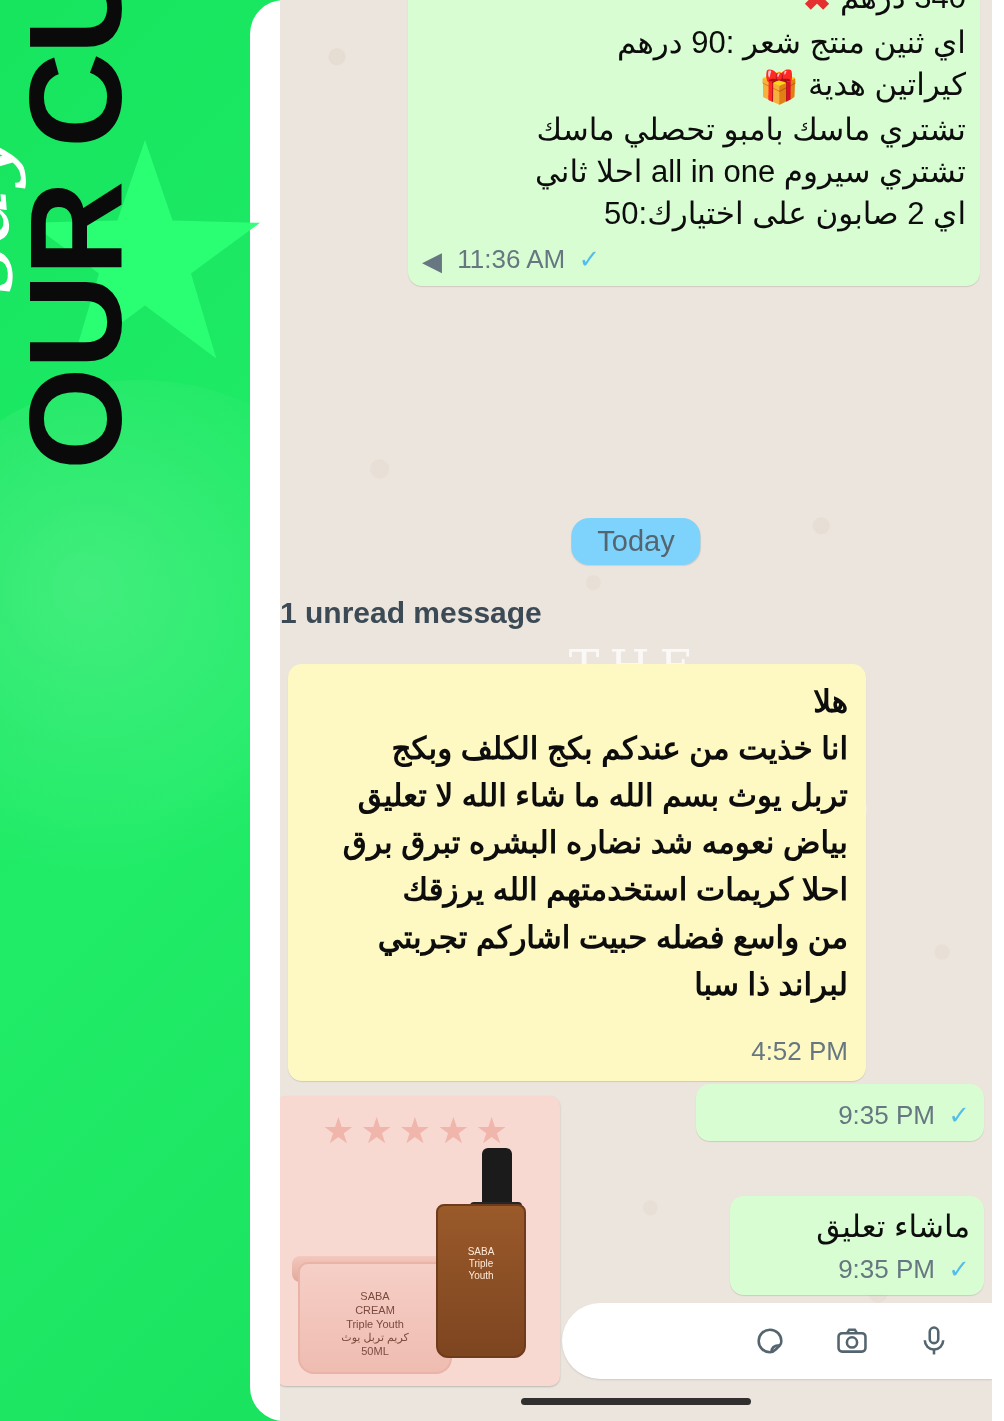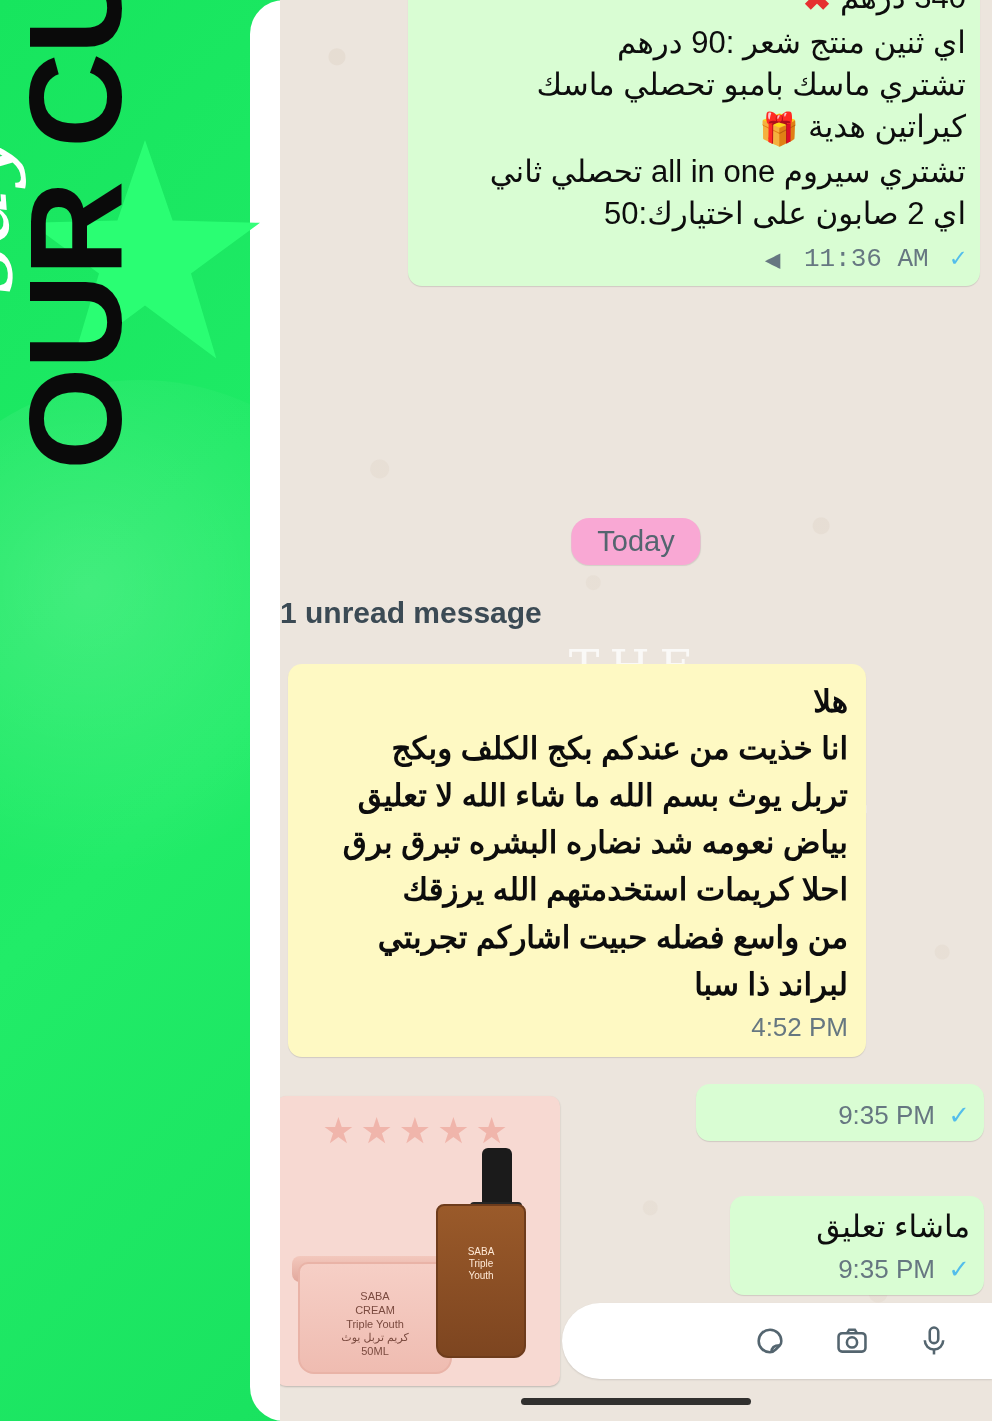--- a/index.html
+++ b/index.html
@@ -173,46 +173,45 @@
     top: -34px;
     width: 544px;
     direction: rtl;
     text-align: right;
     border-radius: 14px;
     padding-bottom: 6px;
   }
   #bubble-promo .line { white-space: normal; }
   #bubble-promo .meta {
     direction: ltr;
-    text-align: right;
+    text-align: left;
     font-size: 26px;
     color: #667781;
     margin-top: 8px;
-    font-family: Liberation Mono, monospace;
   }
   .check {
     color: #53bdeb;
     margin-left: 6px;
     font-size: 26px;
   }
   .speaker-icon {
     display: inline-block;
     margin-right: 8px;
     color: #667781;
     font-size: 26px;
     vertical-align: -2px;
   }
 
   
   #date-chip {
     position: absolute;
     left: 50%;
     transform: translateX(-50%);
     top: 518px;
-    background: #f9a8d4;
+    background: #7dd3fc;
     border-radius: 18px;
     padding: 7px 26px;
     font-size: 29px;
     color: #54656f;
     box-shadow: 0 1px 1px rgba(0,0,0,0.1);
   }
 
   #unread-label {
     position: absolute;
     left: 0; right: 0;
@@ -233,21 +232,21 @@
     font-size: 31px;
     line-height: 1.52;
     font-weight: 600;
   }
   #bubble-review .meta {
     direction: ltr;
     text-align: right;
     font-size: 26px;
     color: #667781;
     font-weight: 400;
-    margin-top: 0;
+    margin-top: 24px;
   }
 
   
   #bubble-hello {
     right: 8px;
     top: 1084px;
     width: 260px;
     direction: rtl;
     text-align: right;
   }
@@ -438,26 +437,26 @@
     </div>
 
     <div id="chat">
 
       <div class="bubble out" id="bubble-promo">
         <div class="line">
           <span>340 درهم</span>
           <span class="red-x">✖</span>
         </div>
         <div class="line">اي ثنين منتج شعر :90 درهم</div>
-        <div class="line">تشتري ماسك بامبو تحصلي ماسك</div>
         <div class="line">
           <span>كيراتين هدية</span>
           <span class="gift">🎁</span>
         </div>
-        <div class="line">تشتري سيروم all in one تحصلي ثاني</div>
+        <div class="line">تشتري ماسك بامبو تحصلي ماسك</div>
+        <div class="line">تشتري سيروم all in one احلا ثاني</div>
         <div class="line">اي 2 صابون على اختيارك:50</div>
         <div class="meta">
           <span class="speaker-icon">◀</span>
           <span>11:36 AM</span>
           <span class="check">✓</span>
         </div>
       </div>
 
       <div id="date-chip">Today</div>
 

